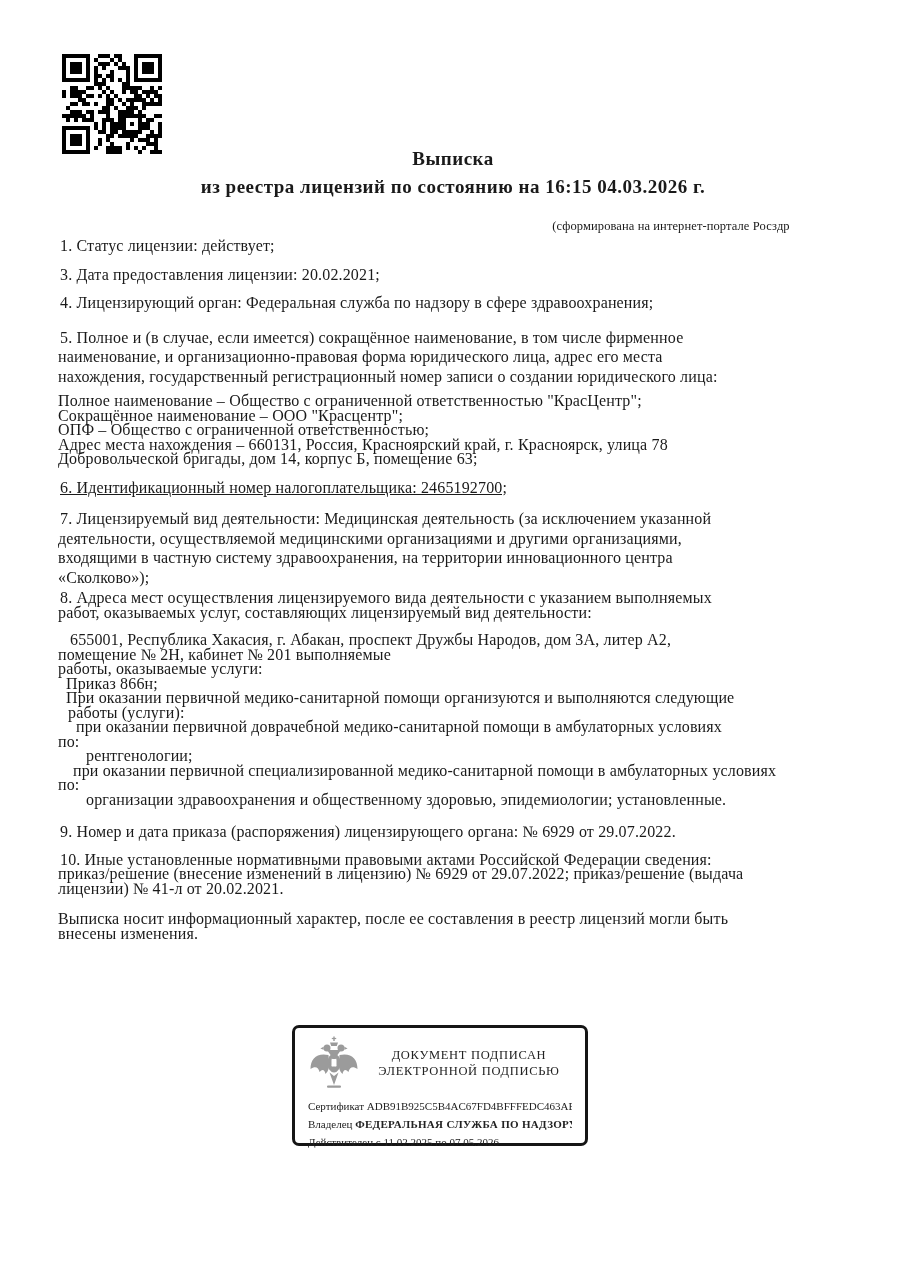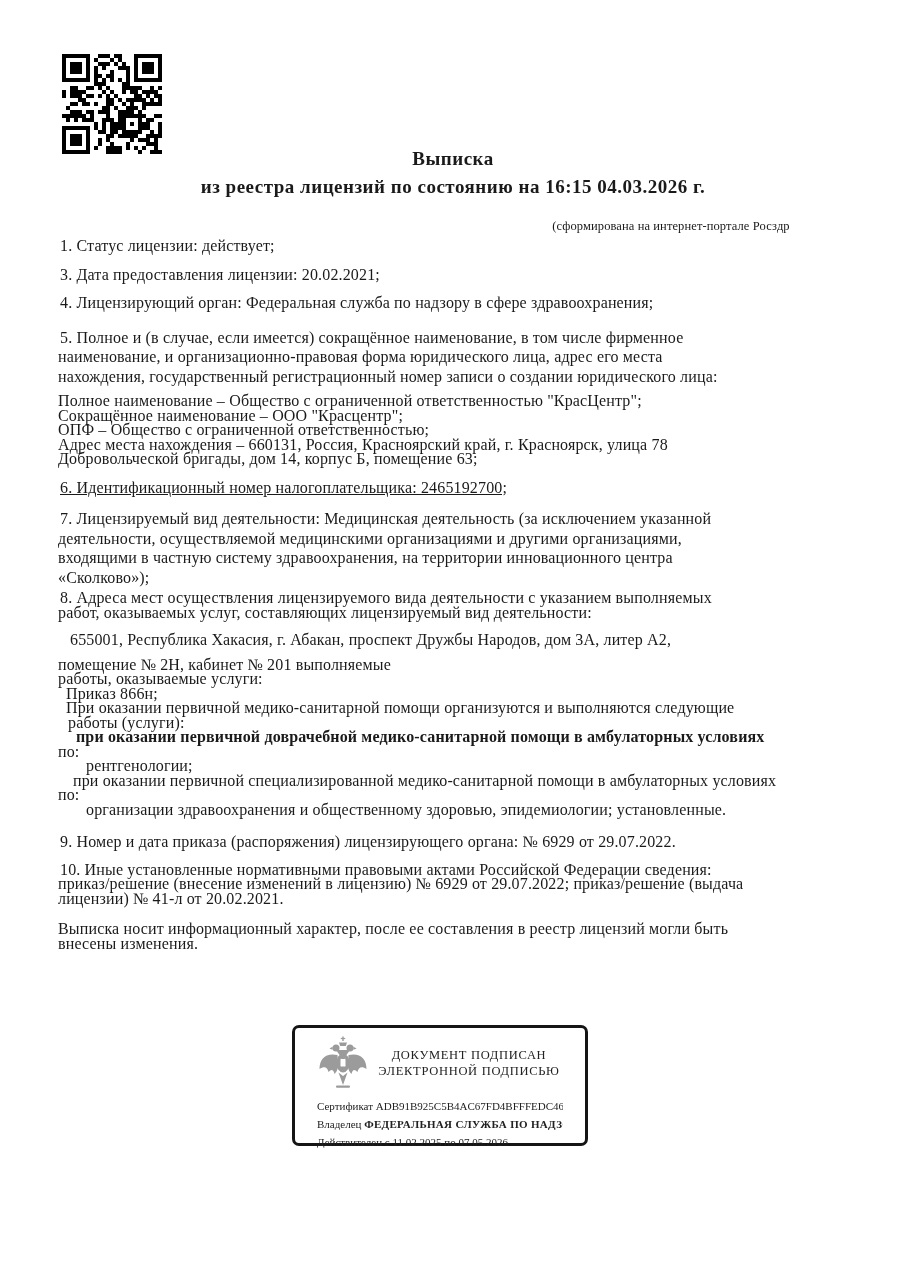--- a/index.html
+++ b/index.html
@@ -13,21 +13,21 @@
   .content{position:absolute;left:58px;top:0;width:790px;}
   .doc-title{margin-top:145px;text-align:center;font-weight:bold;font-size:19px;line-height:28px;letter-spacing:0.5px;}
   .formation-note{text-align:right;font-size:12.5px;margin-top:18px;letter-spacing:0.1px;}
   .body-blocks{margin-top:0;}
   .block .line{font-size:16px;letter-spacing:0.15px;white-space:nowrap;}
   .block.tight .line{line-height:14.5px;}
   .block.loose .line{line-height:19.5px;}
   .stamp{
     position:absolute;left:292px;top:1025px;width:296px;height:121px;
     box-sizing:border-box;border:3px solid #151515;border-radius:7px;
-    padding:6px 22px;background:#fff;
+    padding:6px 13px;background:#fff;
   }
   .stamp-head{display:flex;align-items:center;gap:6px;height:58px;}
   .stamp-emblem{flex:0 0 52px;}
   .stamp-title{flex:1;text-align:center;font-size:12.5px;line-height:16px;letter-spacing:0.7px;color:#222;}
   .stamp-lines{margin-top:5px;}
   .stamp-line{font-size:11px;line-height:18px;white-space:nowrap;overflow:hidden;color:#222;}
   .owner-value{font-weight:bold;letter-spacing:0.3px;}
 </style>
 </head>
 <body>
@@ -295,26 +295,26 @@
           <div class="line" style="padding-left: 0px;">деятельности, осуществляемой медицинскими организациями и другими организациями,</div>
           <div class="line" style="padding-left: 0px;">входящими в частную систему здравоохранения, на территории инновационного центра</div>
           <div class="line" style="padding-left: 0px;">«Сколково»);</div>
         </div>
         <div class="block tight" style="margin-top: 4px;">
           <div class="line" style="padding-left: 2px;">8. Адреса мест осуществления лицензируемого вида деятельности с указанием выполняемых</div>
           <div class="line" style="padding-left: 0px;">работ, оказываемых услуг, составляющих лицензируемый вид деятельности:</div>
         </div>
         <div class="block tight" style="margin-top: 13px;">
           <div class="line" style="padding-left: 12px;">655001, Республика Хакасия, г. Абакан, проспект Дружбы Народов, дом 3А, литер А2,</div>
-          <div class="line" style="padding-left: 0px; margin-top: 10px;">помещение № 2Н, кабинет № 201 выполняемые</div>
+          <div class="line" style="padding-left: 0px; ">помещение № 2Н, кабинет № 201 выполняемые</div>
           <div class="line" style="padding-left: 0px;">работы, оказываемые услуги:</div>
           <div class="line" style="padding-left: 8px;">Приказ 866н;</div>
           <div class="line" style="padding-left: 8px;">При оказании первичной медико-санитарной помощи организуются и выполняются следующие</div>
           <div class="line" style="padding-left: 10px;">работы (услуги):</div>
-          <div class="line" style="padding-left: 18px; font-weight: bold;">при оказании первичной доврачебной медико-санитарной помощи в амбулаторных условиях</div>
+          <div class="line" style="padding-left: 18px;">при оказании первичной доврачебной медико-санитарной помощи в амбулаторных условиях</div>
           <div class="line" style="padding-left: 0px;">по:</div>
           <div class="line" style="padding-left: 28px;">рентгенологии;</div>
           <div class="line" style="padding-left: 15px;">при оказании первичной специализированной медико-санитарной помощи в амбулаторных условиях</div>
           <div class="line" style="padding-left: 0px;">по:</div>
           <div class="line" style="padding-left: 28px;">организации здравоохранения и общественному здоровью, эпидемиологии; установленные.</div>
         </div>
         <div class="block tight" style="margin-top: 18px;">
           <div class="line" style="padding-left: 2px;">9. Номер и дата приказа (распоряжения) лицензирующего органа: № 6929 от 29.07.2022.</div>
         </div>
         <div class="block tight" style="margin-top: 13px;">

